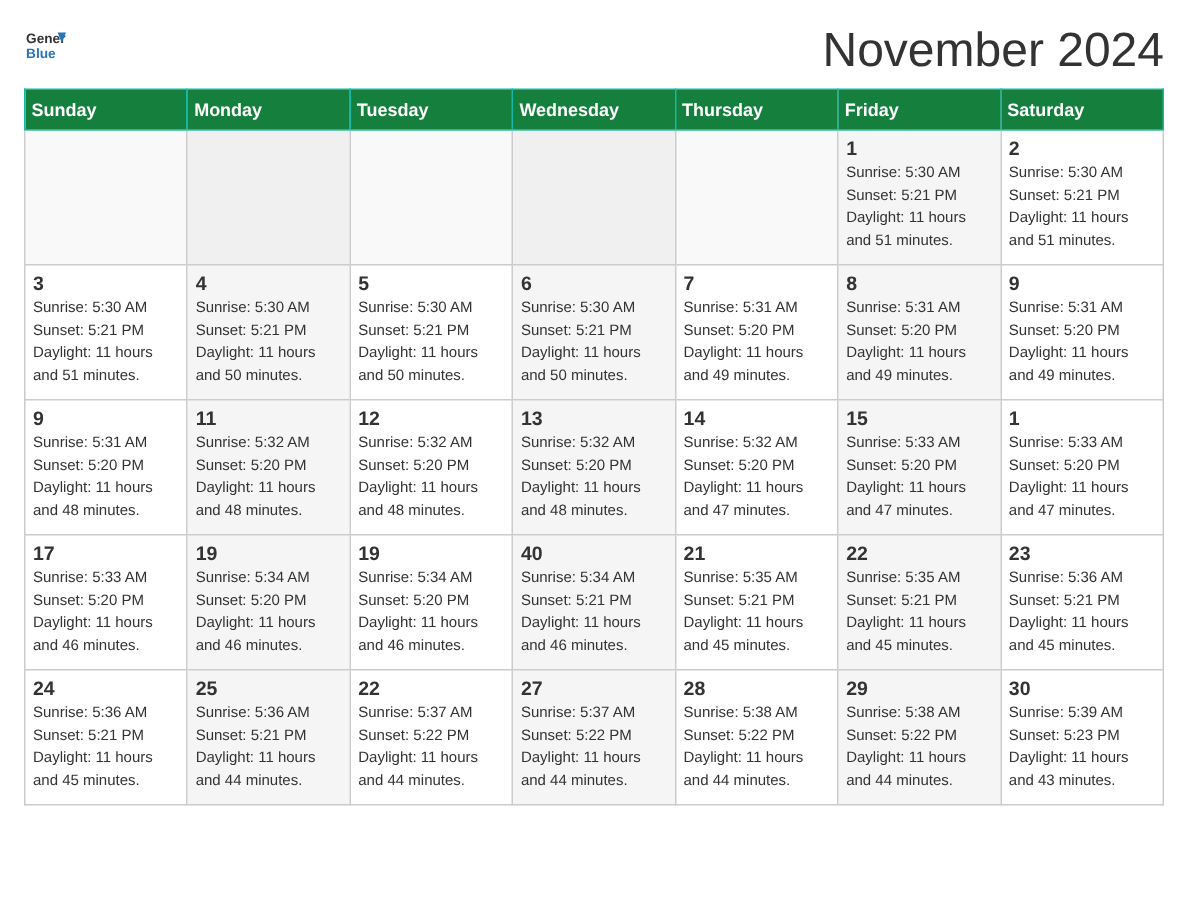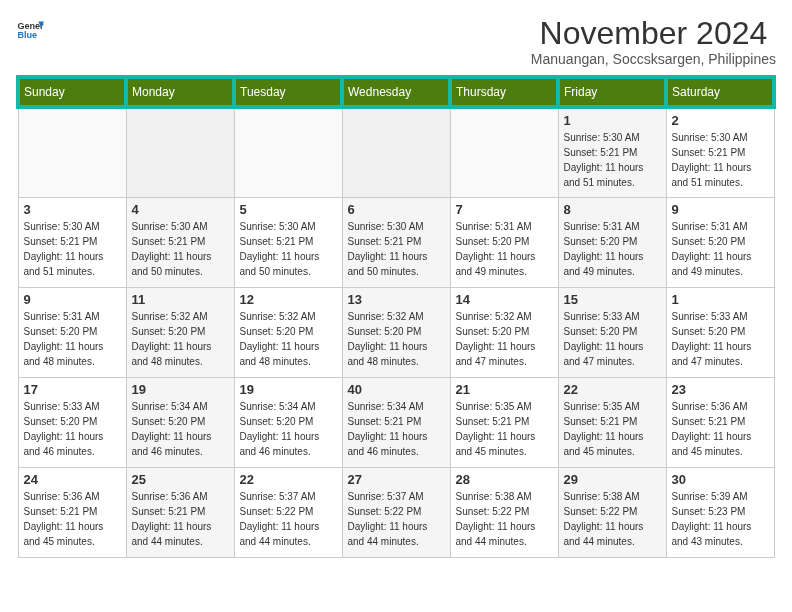--- a/index.html
+++ b/index.html
@@ -38,27 +38,27 @@
     .location {
       font-size: 14px;
       color: #555;
     }
     table {
       width: 100%;
       border-collapse: collapse;
       table-layout: fixed;
     }
     th {
-      background-color: #4d7c0f;
+      background-color: #15803d;
       color: #fff;
       font-size: 12px;
-      font-weight: normal;
+      font-weight: bold;
       padding: 6px 4px;
       text-align: left;
-      border: 4px solid #14b8a6;
+      border: 1px solid #14b8a6;
     }
     td {
       border: 1px solid #ccc;
       vertical-align: top;
       padding: 4px 5px;
       font-size: 10.5px;
       color: #333;
       height: 90px;
       background: #fff;
     }
@@ -89,21 +89,20 @@
 <div class="header">
   <div class="logo">
     <svg class="logo-icon" viewBox="0 0 40 40">
       <text x="2" y="18" font-size="13" font-weight="bold" fill="#333">General</text>
       <text x="2" y="32" font-size="13" font-weight="bold" fill="#2874b8">Blue</text>
       <polygon points="32,8 40,8 36,18" fill="#2874b8"></polygon>
     </svg>
   </div>
   <div class="title-block">
     <div class="month-year">November 2024</div>
-    <div class="location">Manuangan, Soccsksargen, Philippines</div>
   </div>
 </div>
 
 <table>
   <thead>
     <tr>
     <th>Sunday</th>
         <th>Monday</th>
         <th>Tuesday</th>
         <th>Wednesday</th>

